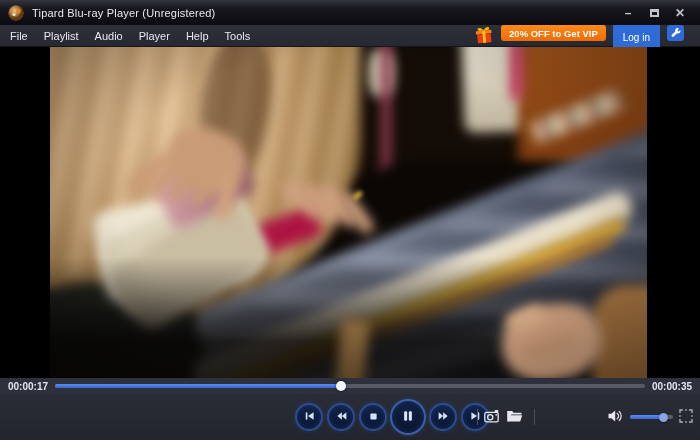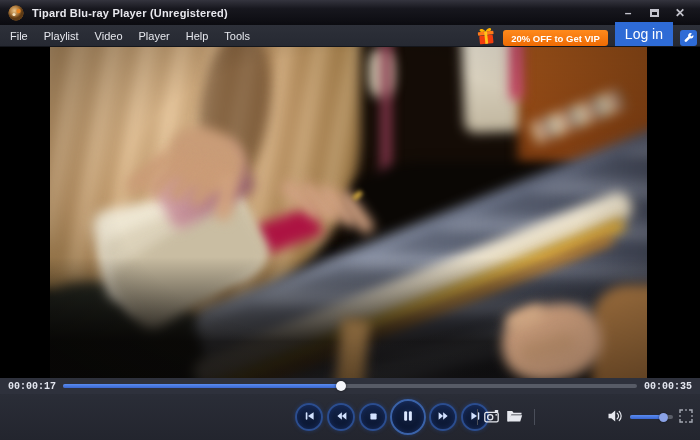--- a/index.html
+++ b/index.html
@@ -3,32 +3,32 @@
 <meta charset="utf-8">
 <style>
   * { margin:0; padding:0; box-sizing:border-box; }
   html,body { width:700px; height:440px; overflow:hidden; background:#000; }
   body { font-family:"Liberation Sans", sans-serif; }
   .window { position:relative; width:700px; height:440px; background:#000; overflow:hidden; }
 
   
   .titlebar { position:relative; height:25px; background:linear-gradient(180deg,#34343e 0%,#17171e 35%,#0b0b10 100%); display:flex; align-items:center; padding:0 8px; }
   .logo { width:17px; height:16px; margin-right:7px; display:inline-flex; }
-  .title { color:#e8e8ee; font-size:11px; font-weight:bold; letter-spacing:.2px; }
+  .title { color:#e8e8ee; font-size:11px; font-weight:normal; letter-spacing:.2px; }
   .win-controls { margin-left:auto; display:flex; align-items:center; gap:10px; padding-right:4px; }
   .winbtn { color:#c3c3cc; font-size:12px; font-weight:bold; width:16px; text-align:center; cursor:default; line-height:14px; }
   .maxbox { display:inline-block; width:9px; height:8px; border:2px solid #c3c3cc; border-top-width:3px; }
 
   
   .menubar { position:relative; height:22px; background:linear-gradient(180deg,#2d3039,#262932); border-bottom:1px solid #14161c; display:flex; align-items:center; padding-left:10px; }
   .menu-item { color:#e6e8ee; font-size:11px; margin-right:16px; cursor:default; }
-  .menu-right { margin-left:auto; display:flex; align-items:flex-end; gap:7px; padding-right:3px; height:100%; }
+  .menu-right { margin-left:auto; display:flex; align-items:flex-start; gap:7px; padding-right:16px; height:100%; }
   .gift { width:20px; height:20px; transform:rotate(-6deg); }
   .btn-vip { height:16px; padding:0 8px; background:linear-gradient(180deg,#ff8a1c,#ee6b04); color:#fff; font-size:9.5px; font-weight:bold; border:none; border-radius:3px; display:flex; align-items:center; }
-  .btn-login { height:24px; padding:0 10px; background:#2e6bd6; color:#fff; font-size:14px; border:none; border-radius:0; display:flex; align-items:center; }
+  .btn-login { height:24px; padding:0 10px; background:#2e6bd6; color:#fff; font-size:10px; border:none; border-radius:0; display:flex; align-items:center; }
   .btn-wrench { width:17px; height:16px; background:#2e6bd6; border:none; border-radius:3px; display:flex; align-items:center; justify-content:center; }
 
   
   .stage { position:relative; height:331px; background:#000; }
   .photo { position:absolute; left:50px; top:0; width:597px; height:331px; overflow:hidden; background:#070403; }
   .photo > div { position:absolute; filter:blur(6px); }
   .ph-shelf   { left:270px; top:-40px; width:380px; height:235px; background:#140c06; }
   .ph-poster  { left:248px; top:-15px; width:52px; height:85px; background:linear-gradient(#2c3442,#1b2029); transform:rotate(3deg); }
   .ph-postg   { left:260px; top:0; width:20px; height:40px; background:#8a93a2; opacity:.5; }
   .ph-whitefig{ left:318px; top:2px; width:26px; height:48px; background:#c9bfa8; border-radius:40%; }
@@ -72,21 +72,21 @@
   .ph-botdark { left:0; top:210px; width:100%; height:121px; background:linear-gradient(transparent,rgba(5,3,2,.85) 70%); filter:none !important; }
   .ph-strap   { left:288px; top:272px; width:28px; height:80px; background:linear-gradient(#8a693f,#5f4526); transform:rotate(6deg); }
   .ph-coat    { left:542px; top:238px; width:120px; height:120px; background:linear-gradient(200deg,#b5814a,#8a5c2f); border-radius:30% 0 0 0; }
   .ph-rhand   { left:452px; top:258px; width:100px; height:75px; transform:rotate(-10deg); background:#d2a27f; border-radius:45%; }
   .ph-rh1     { left:455px; top:262px; width:40px; height:18px; background:#dcb08a; border-radius:9px; transform:rotate(-20deg); }
   .ph-rh2     { left:470px; top:290px; width:55px; height:20px; background:#c99a74; border-radius:10px; transform:rotate(-15deg); }
   .ph-vign    { left:0; top:0; width:100%; height:100%; background:radial-gradient(ellipse at 50% 45%,transparent 55%,rgba(0,0,0,.35) 100%); filter:none !important; }
 
   
   .progress-row { position:relative; height:16px; background:#2e313c; display:flex; align-items:center; padding:0 8px; gap:7px; }
-  .time { color:#e3e6ef; font-size:10px; font-weight:bold; white-space:nowrap;font-family:Liberation Mono, monospace; }
+  .time { color:#e3e6ef; font-size:10px; font-weight:bold; white-space:nowrap; }
   .track { position:relative; flex:1; height:4px; background:#575b66; border-radius:2px; }
   .fill { position:relative; height:100%; background:linear-gradient(180deg,#5a8cf0,#3a66cf); border-radius:2px; }
   .thumb { position:absolute; right:-5px; top:-3px; width:10px; height:10px; border-radius:50%; background:#f4f6fb; box-shadow:0 0 3px rgba(0,0,0,.6); }
 
   
   .controlbar { position:relative; height:46px; background:linear-gradient(180deg,#2a2d37,#23252e); }
   .nowplaying { position:absolute; left:8px; top:5px; width:114px; height:33px; background:#3a3e4a; border:1px solid #5d6373; border-radius:6px; padding:2px 8px; color:#d8dbe3; font-size:9.5px; line-height:14px; overflow:hidden; }
   .playlist-pill { position:absolute; left:205px; top:12px; width:86px; height:22px; border:2px solid #3f6fd9; border-radius:12px; background:#11182a; display:flex; align-items:center; padding:0 7px; gap:5px; }
   .playlist-pill .plabel { color:#e2e5ee; font-size:11px; flex:1; text-align:center; }
   .pill-div { width:1px; height:12px; background:#3f5fa8; }
@@ -126,21 +126,21 @@
     <div class="win-controls">
       <span class="winbtn">–</span>
       <span class="winbtn"><span class="maxbox"></span></span>
       <span class="winbtn">✕</span>
     </div>
   </div>
 
   <div class="menubar">
     <span class="menu-item">File</span>
     <span class="menu-item">Playlist</span>
-    <span class="menu-item">Video</span>
+    <span class="menu-item">Audio</span>
     <span class="menu-item">Player</span>
     <span class="menu-item">Help</span>
     <span class="menu-item">Tools</span>
     <div class="menu-right">
       <span class="gift">
         <svg width="20" height="20" viewBox="0 0 20 20">
             <path d="M10 5.2C7 1.2 3 2.2 4.5 4.7 5.5 6.2 8 5.7 10 5.2zM10 5.2c3-4 7-3 5.5-.5-1 1.5-3.5 1-5.5.5z" fill="#ffb300"></path>
             <rect x="2.2" y="5.4" width="15.6" height="3.6" rx="0.8" fill="#ff7a1a"></rect>
             <rect x="3.2" y="9.4" width="13.6" height="8.4" rx="1" fill="#f23d0e"></rect>
             <rect x="8.6" y="5.4" width="2.8" height="12.4" fill="#ffc21a"></rect>

